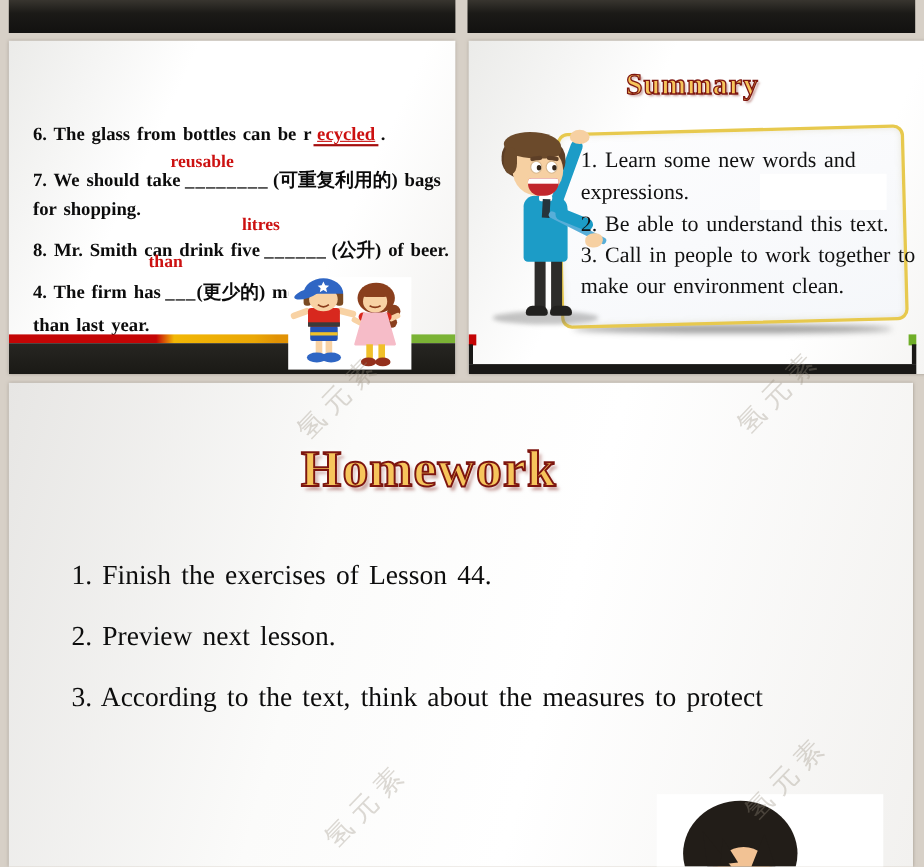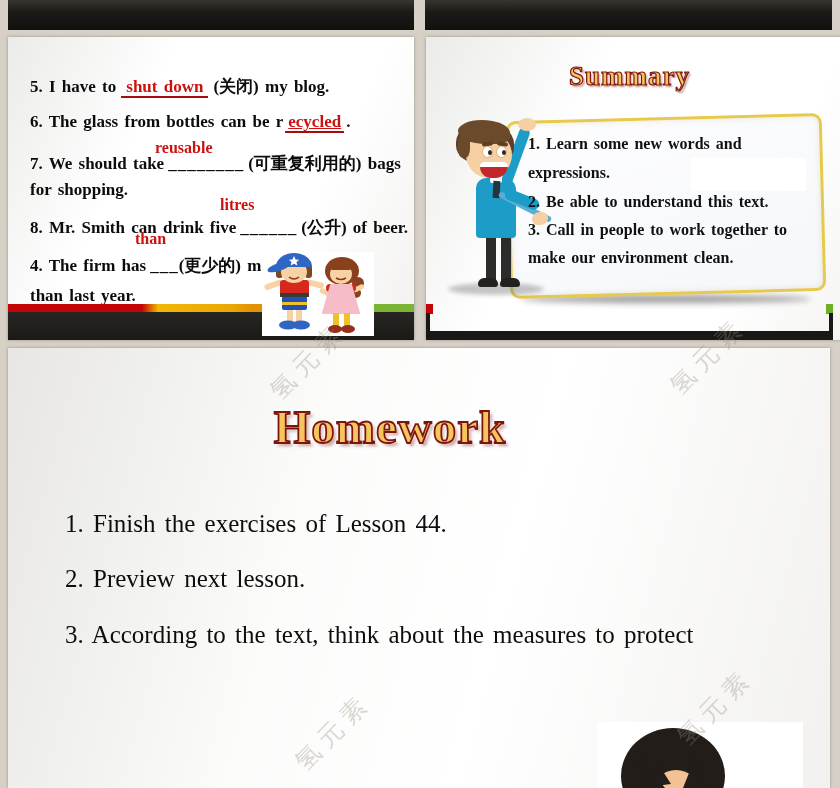--- a/index.html
+++ b/index.html
@@ -76,21 +76,21 @@
     transform:rotate(-1.5deg); z-index:2;
     box-shadow:inset 0 0 6px rgba(180,170,120,.25);
   }
   .sign-patch {
     position:absolute; left:265px; top:121px; width:115px; height:33px;
     background:#ffffff; z-index:3;
   }
   .sign-text { position:absolute; left:102px; top:80px; width:296px; height:178px; z-index:6; }
   .sign-text p {
     position:absolute; left:0; white-space:nowrap;
-    font-size:16px; font-weight:bold; color:#111; word-spacing:2px;
+    font-size:20px; font-weight:normal; color:#111; word-spacing:2px;
   }
   .sq { position:absolute; top:267px; width:7px; height:10px; }
   .sq.s-red   { left:0;   background:#c40505; }
   .sq.s-green { left:400px; background:#6fae28; }
   .edge { position:absolute; top:276px; width:4px; height:18px; background:#191816; }
   .edge.e-l { left:0; } .edge.e-r { left:403px; }
   .band2 { position:absolute; left:0; top:294px; width:407px; height:9px; background:#191816; }
 
   
   .man { position:absolute; left:22px; top:83px; width:100px; height:178px; z-index:4; }
@@ -156,21 +156,20 @@
 </head>
 <body>
 
 <div class="page">
 
   <div class="topbar tb-left"></div>
   <div class="topbar tb-right"></div>
 
   <section class="slide exercise">
 
-    <p class="xline" style="top:38px"><span>5. I have to</span><span class="ans">shut down</span><span>(关闭) my blog.</span></p>
 
     <p class="xline" style="top:75px"><span>6. The glass from bottles can be r</span><span class="ans tight">ecycled</span><span>.</span></p>
 
     <div class="red-label" style="left:147px;top:102px">reusable</div>
     <p class="xline" style="top:115px"><span>7. We should take</span><span class="blank">________</span><span>(可重复利用的) bags</span></p>
     <p class="xline" style="top:143px">for shopping.</p>
 
     <div class="red-label" style="left:212px;top:159px">litres</div>
     <p class="xline" style="top:179px"><span>8. Mr. Smith can drink five</span><span class="blank">______</span><span>(公升) of beer.</span></p>
 

